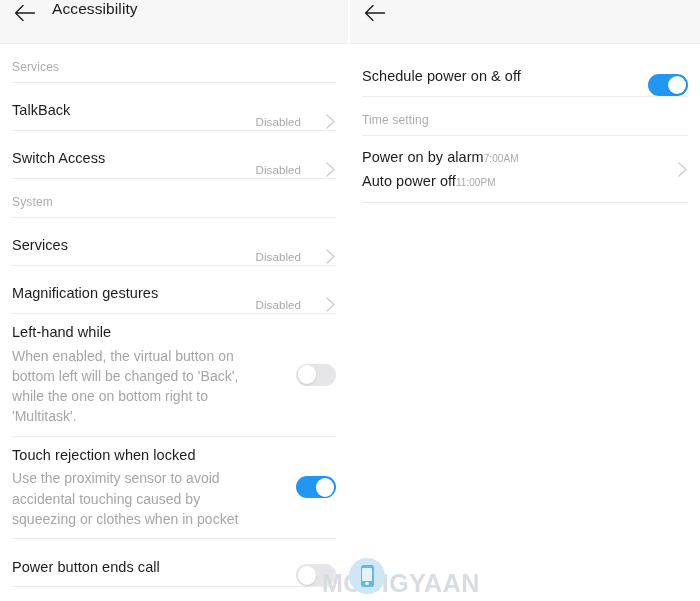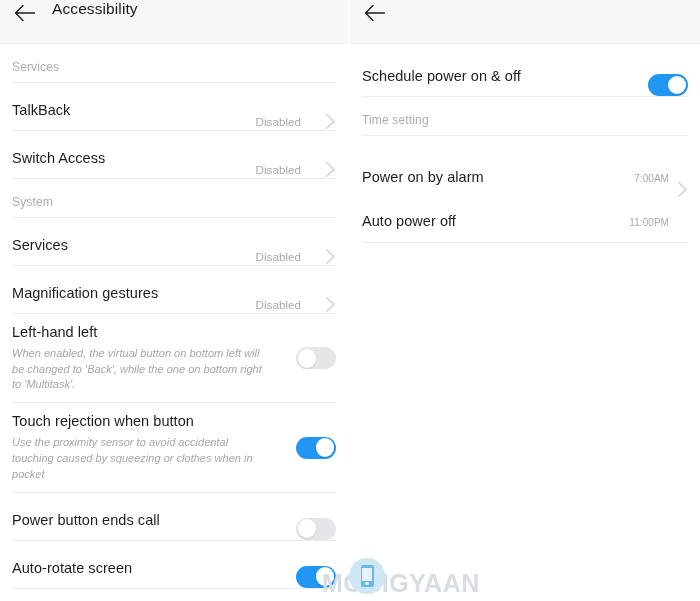--- a/index.html
+++ b/index.html
@@ -86,27 +86,26 @@
 
   .row-texts { flex: 1 1 auto; min-width: 0; padding: 9px 0; }
 
   .row-title {
     font-size: 14.5px;
     color: #1d1d1d;
     line-height: 1.35;
     letter-spacing: 0.05px;
   }
   .row-desc {
-    font-size: 11px;
+    font-size: 14px;
     color: #a6a6a9;
     line-height: 1.45;
     margin-top: 3px;
     max-width: 250px;
     letter-spacing: 0.02px;
-    font-style: italic;
   }
 
   .row-right {
     display: flex;
     align-items: center;
     flex: 0 0 auto;
     gap: 24px;
   }
   .row-value {
     font-size: 11.6px;
@@ -150,23 +149,21 @@
   .group-row {
     display: flex;
     align-items: center;
     padding: 9px 12px;
     cursor: pointer;
   }
   .group-lines { flex: 1 1 auto; }
   .group-line {
     display: flex;
     align-items: baseline;
-    justify-content: space-between;
     padding: 4px 0;
-    margin-top: 20px;
   }
   .group-line .label {
     font-size: 14.5px;
     color: #1d1d1d;
     letter-spacing: 0.05px;
   }
   .group-line .time {
     font-size: 10px;
     color: #a9a9ac;
     letter-spacing: 0.05px;
@@ -305,34 +302,34 @@
           <div class="row-value">Disabled</div>
           <svg class="chevron" viewBox="0 0 11 17">
             <path d="M2 2 L9 8.5 L2 15" fill="none" stroke="#cfcfd2" stroke-width="1.45" stroke-linecap="round" stroke-linejoin="round"></path>
           </svg>
         </div>
       </div>
       <div class="divider"></div>
 
       <div class="row tall">
         <div class="row-texts">
-          <div class="row-title">Left-hand left</div>
+          <div class="row-title">Left-hand while</div>
           <div class="row-desc">When enabled, the virtual button on bottom left will be changed to 'Back', while the one on bottom right to 'Multitask'.</div>
         </div>
         <div class="row-right">
           <div class="toggle off">
             <div class="knob"></div>
           </div>
         </div>
       </div>
       <div class="divider"></div>
 
       <div class="row tall">
         <div class="row-texts">
-          <div class="row-title">Touch rejection when button</div>
+          <div class="row-title">Touch rejection when locked</div>
           <div class="row-desc">Use the proximity sensor to avoid accidental touching caused by squeezing or clothes when in pocket</div>
         </div>
         <div class="row-right">
           <div class="toggle on">
             <div class="knob"></div>
           </div>
         </div>
       </div>
       <div class="divider"></div>
 

